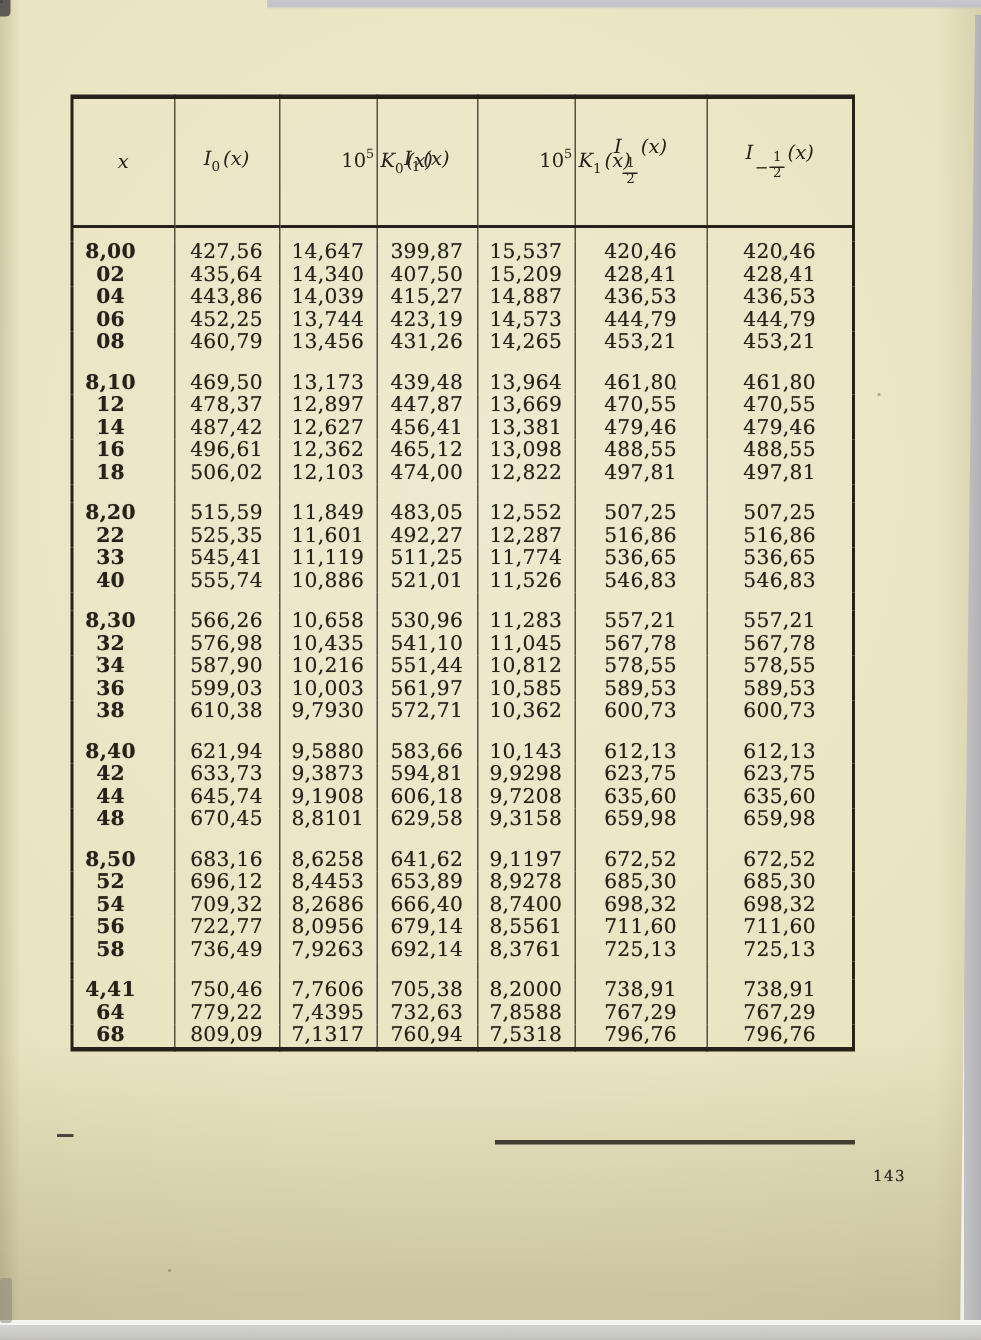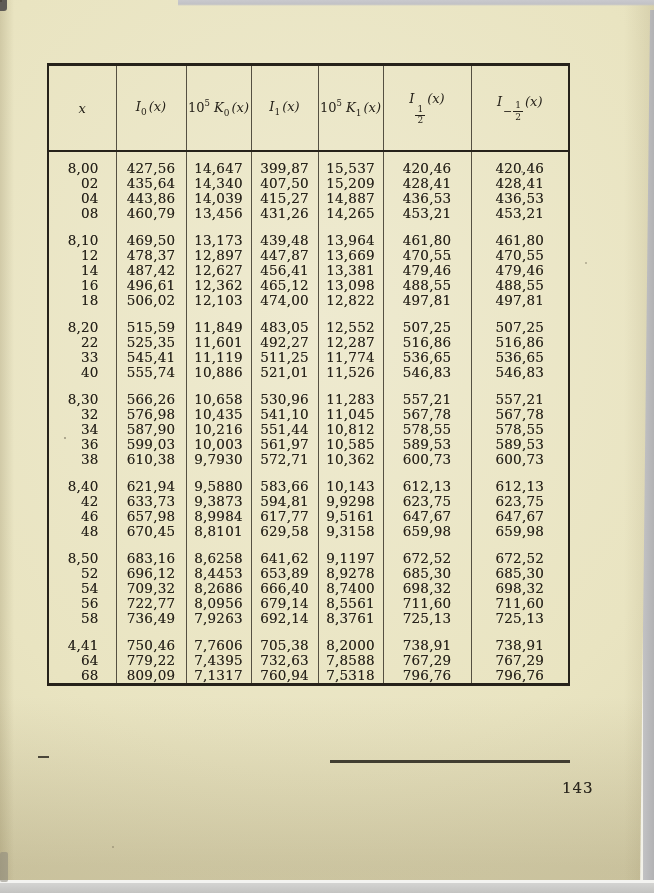--- a/index.html
+++ b/index.html
@@ -35,37 +35,37 @@
   thead th{height:82px;vertical-align:middle;text-align:center;font-weight:normal;
     border-bottom:2.5px solid #26221a;border-right:1px solid rgba(48,43,33,.8);
     font-size:13px;}
   thead th:last-child{border-right:none;}
   tbody td{height:15px;line-height:15px;font-size:13.5px;text-align:center;padding:0;
     border-right:1px solid rgba(48,43,33,.8);letter-spacing:.2px;
     text-shadow:0 0 .5px rgba(38,34,26,.55);}
   tbody td:last-child{border-right:none;}
   tbody tr.gap td{height:12px;}
   tbody tr.lead td{height:9px;}
-  tbody td.c-x{text-align:right;padding-right:17px;}
+  tbody td.c-x{padding-right:17px;font-weight:bold;}
   
   .h{white-space:nowrap;}
   .h i{font-style:italic;}
-  .h .pre{font-style:normal;}
+  .h .pre{font-style:normal;margin-left:40px;}
   .h sup{font-size:8.5px;vertical-align:6px;letter-spacing:0;}
   .h sub.sb{font-size:9px;font-style:normal;vertical-align:-4px;}
   .h .subgrp{display:inline-flex;align-items:center;vertical-align:-9px;margin-left:1px;}
   .h .neg{font-size:11px;margin-right:1px;}
   .h .frac{display:inline-flex;flex-direction:column;align-items:center;font-size:9px;line-height:1.05;font-style:normal;}
   .h .frac .num{border-bottom:1px solid #26221a;padding:0 2px .5px;}
   .h .frac .den{padding-top:.5px;}
   .h .arg{margin-left:2px;}
   
   .rule-frag-a{position:absolute;left:330px;top:760px;width:240px;height:2.5px;background:#26221a;opacity:.85;}
   .rule-frag-b{position:absolute;left:38px;top:756px;width:11px;height:2px;background:#26221a;opacity:.8;}
-  .page-number{position:absolute;left:562px;top:779px;font-size:15px;color:#2a261d;letter-spacing:1px;
+  .page-number{position:absolute;left:582px;top:779px;font-size:10px;color:#2a261d;letter-spacing:1px;
     text-shadow:0 0 .5px rgba(38,34,26,.5);}
 </style>
 </head>
 <body>
 
 <div class="page">
   <div class="scan-top"></div>
   <div class="scan-corner-tl"></div>
   <div class="scan-right"></div>
   <div class="scan-bottom"></div>
@@ -135,20 +135,29 @@
         <tr>
           <td class="c-x">04</td>
           <td class="c-v">443,86</td>
           <td class="c-v">14,039</td>
           <td class="c-v">415,27</td>
           <td class="c-v">14,887</td>
           <td class="c-v">436,53</td>
           <td class="c-v">436,53</td>
         </tr>
         <tr>
+          <td class="c-x">06</td>
+          <td class="c-v">452,25</td>
+          <td class="c-v">13,744</td>
+          <td class="c-v">423,19</td>
+          <td class="c-v">14,573</td>
+          <td class="c-v">444,79</td>
+          <td class="c-v">444,79</td>
+        </tr>
+        <tr>
           <td class="c-x">08</td>
           <td class="c-v">460,79</td>
           <td class="c-v">13,456</td>
           <td class="c-v">431,26</td>
           <td class="c-v">14,265</td>
           <td class="c-v">453,21</td>
           <td class="c-v">453,21</td>
         </tr>
         <tr class="gap">
           <td class="c-x"></td>
@@ -324,27 +333,27 @@
         <tr>
           <td class="c-x">42</td>
           <td class="c-v">633,73</td>
           <td class="c-v">9,3873</td>
           <td class="c-v">594,81</td>
           <td class="c-v">9,9298</td>
           <td class="c-v">623,75</td>
           <td class="c-v">623,75</td>
         </tr>
         <tr>
-          <td class="c-x">46</td>
-          <td class="c-v">657,98</td>
-          <td class="c-v">8,9984</td>
-          <td class="c-v">617,77</td>
-          <td class="c-v">9,5161</td>
-          <td class="c-v">647,67</td>
-          <td class="c-v">647,67</td>
+          <td class="c-x">44</td>
+          <td class="c-v">645,74</td>
+          <td class="c-v">9,1908</td>
+          <td class="c-v">606,18</td>
+          <td class="c-v">9,7208</td>
+          <td class="c-v">635,60</td>
+          <td class="c-v">635,60</td>
         </tr>
         <tr>
           <td class="c-x">48</td>
           <td class="c-v">670,45</td>
           <td class="c-v">8,8101</td>
           <td class="c-v">629,58</td>
           <td class="c-v">9,3158</td>
           <td class="c-v">659,98</td>
           <td class="c-v">659,98</td>
         </tr>

